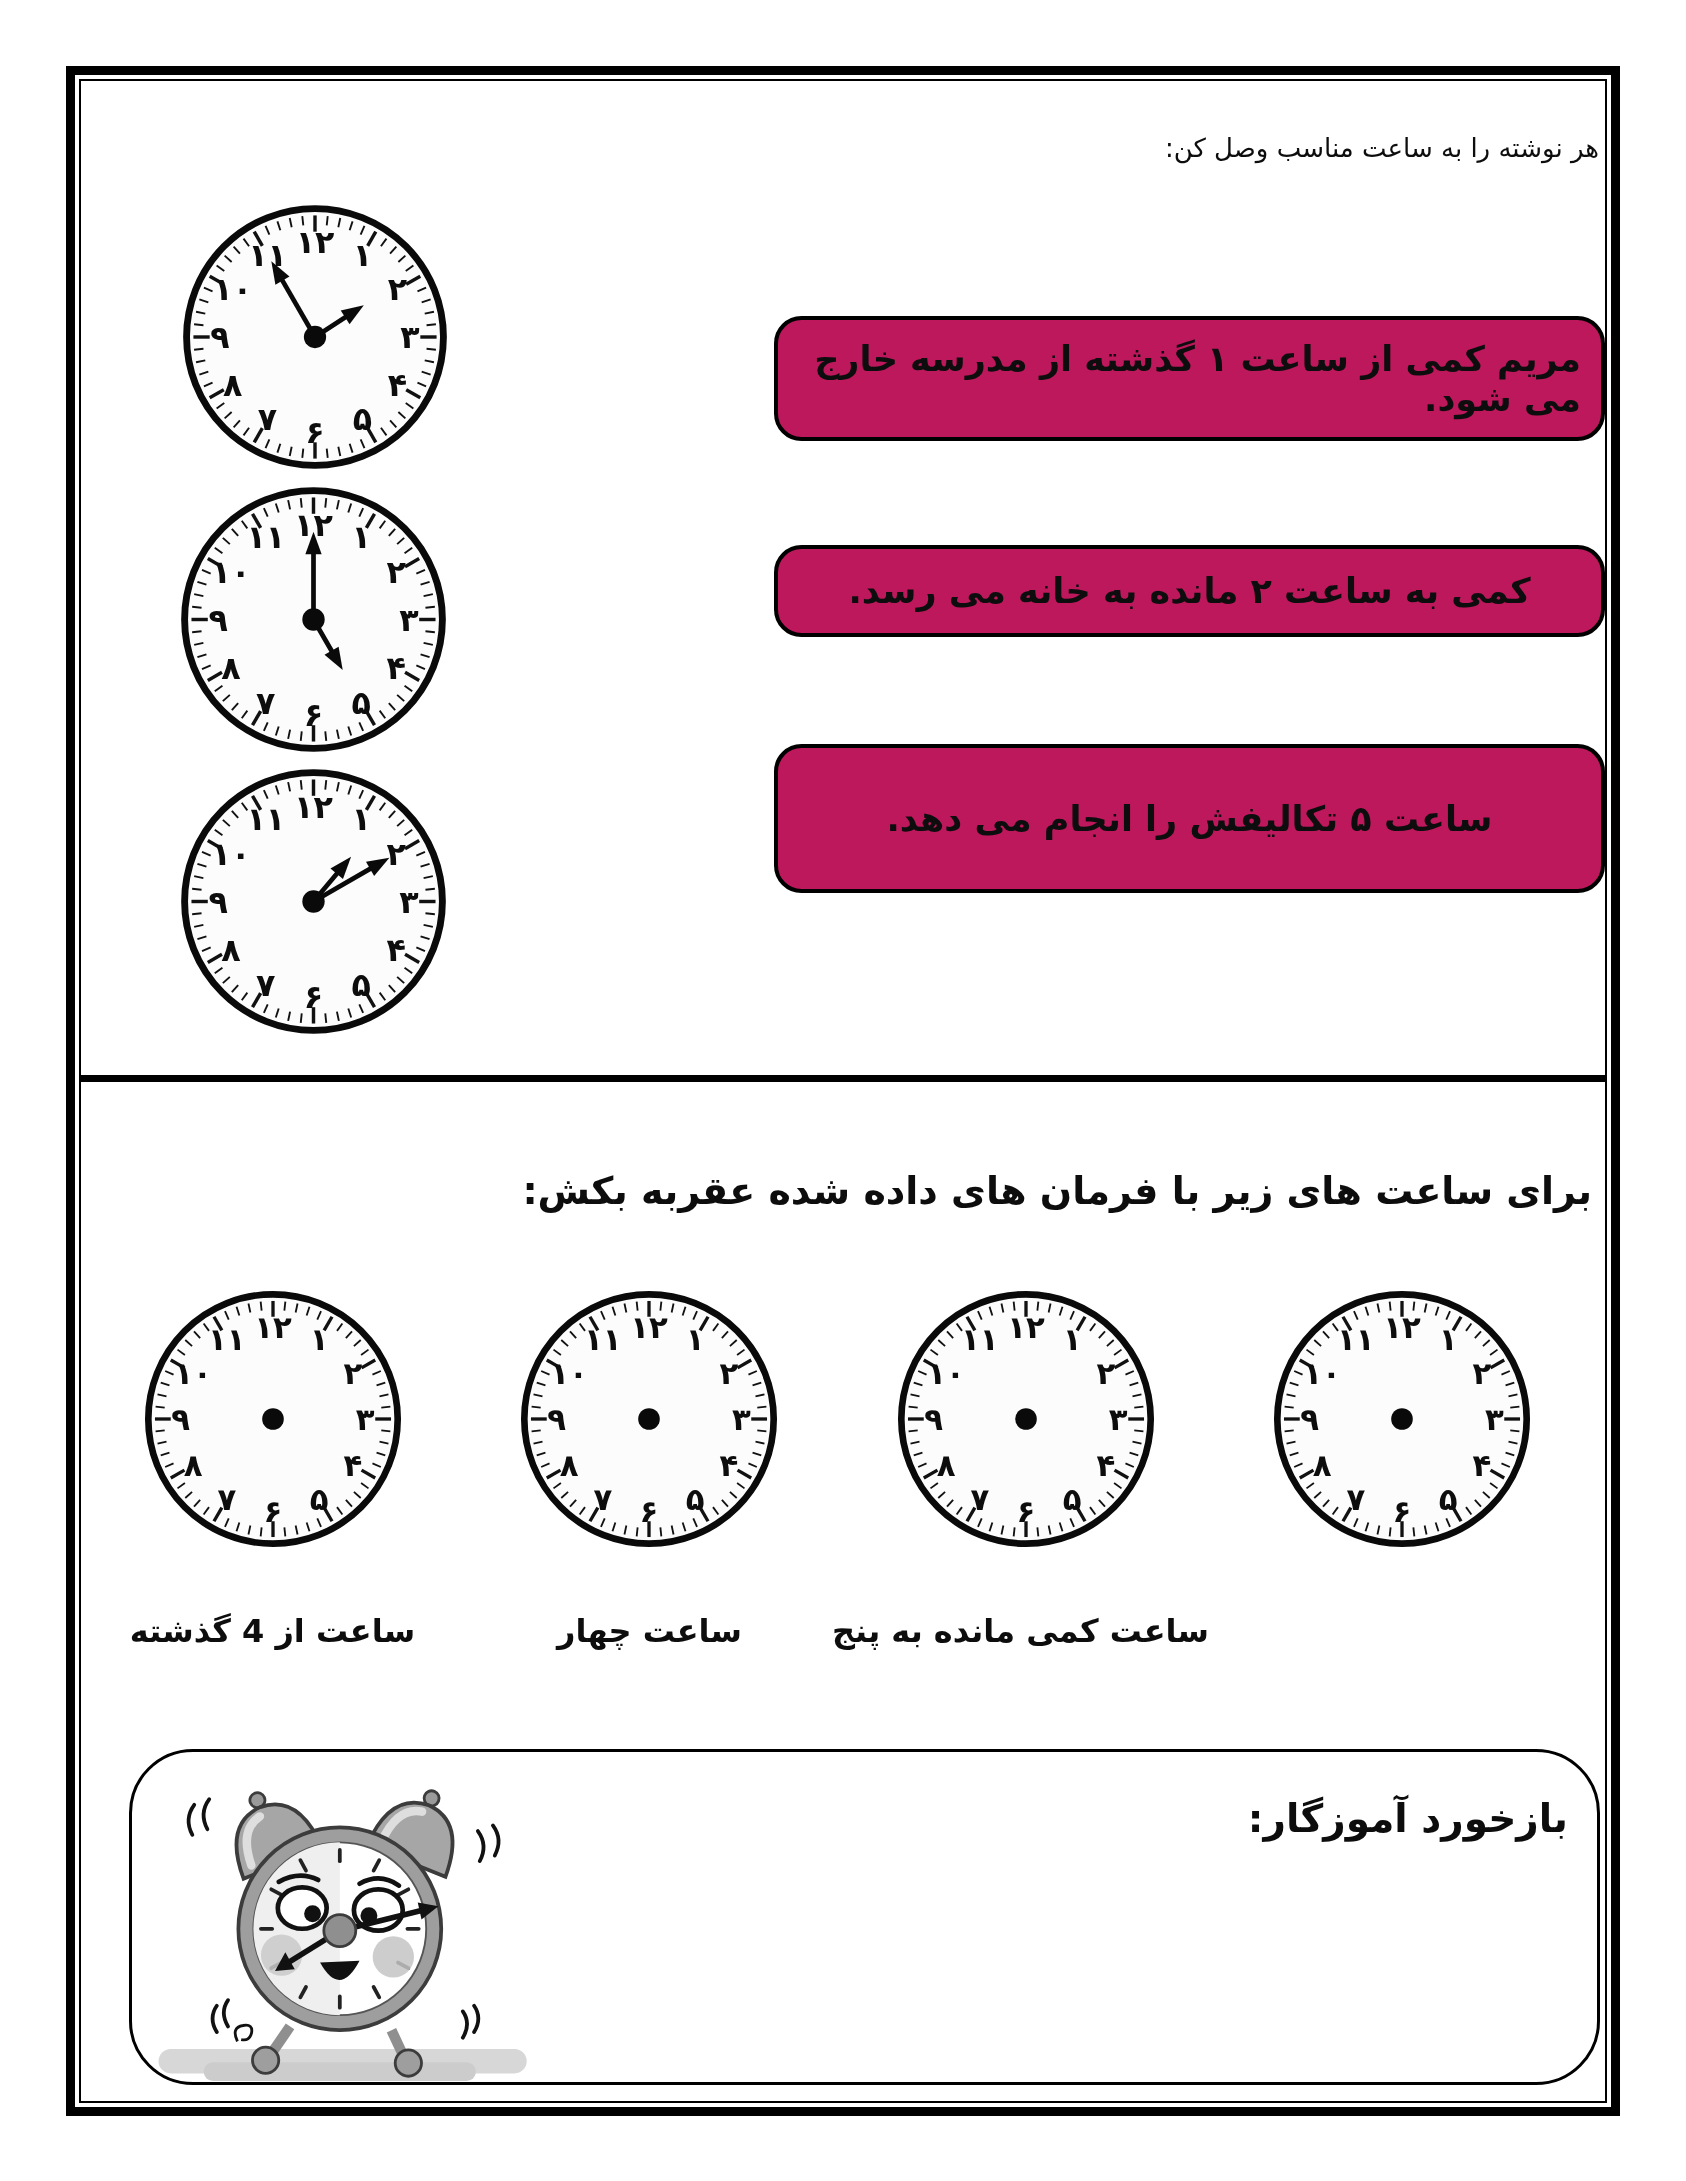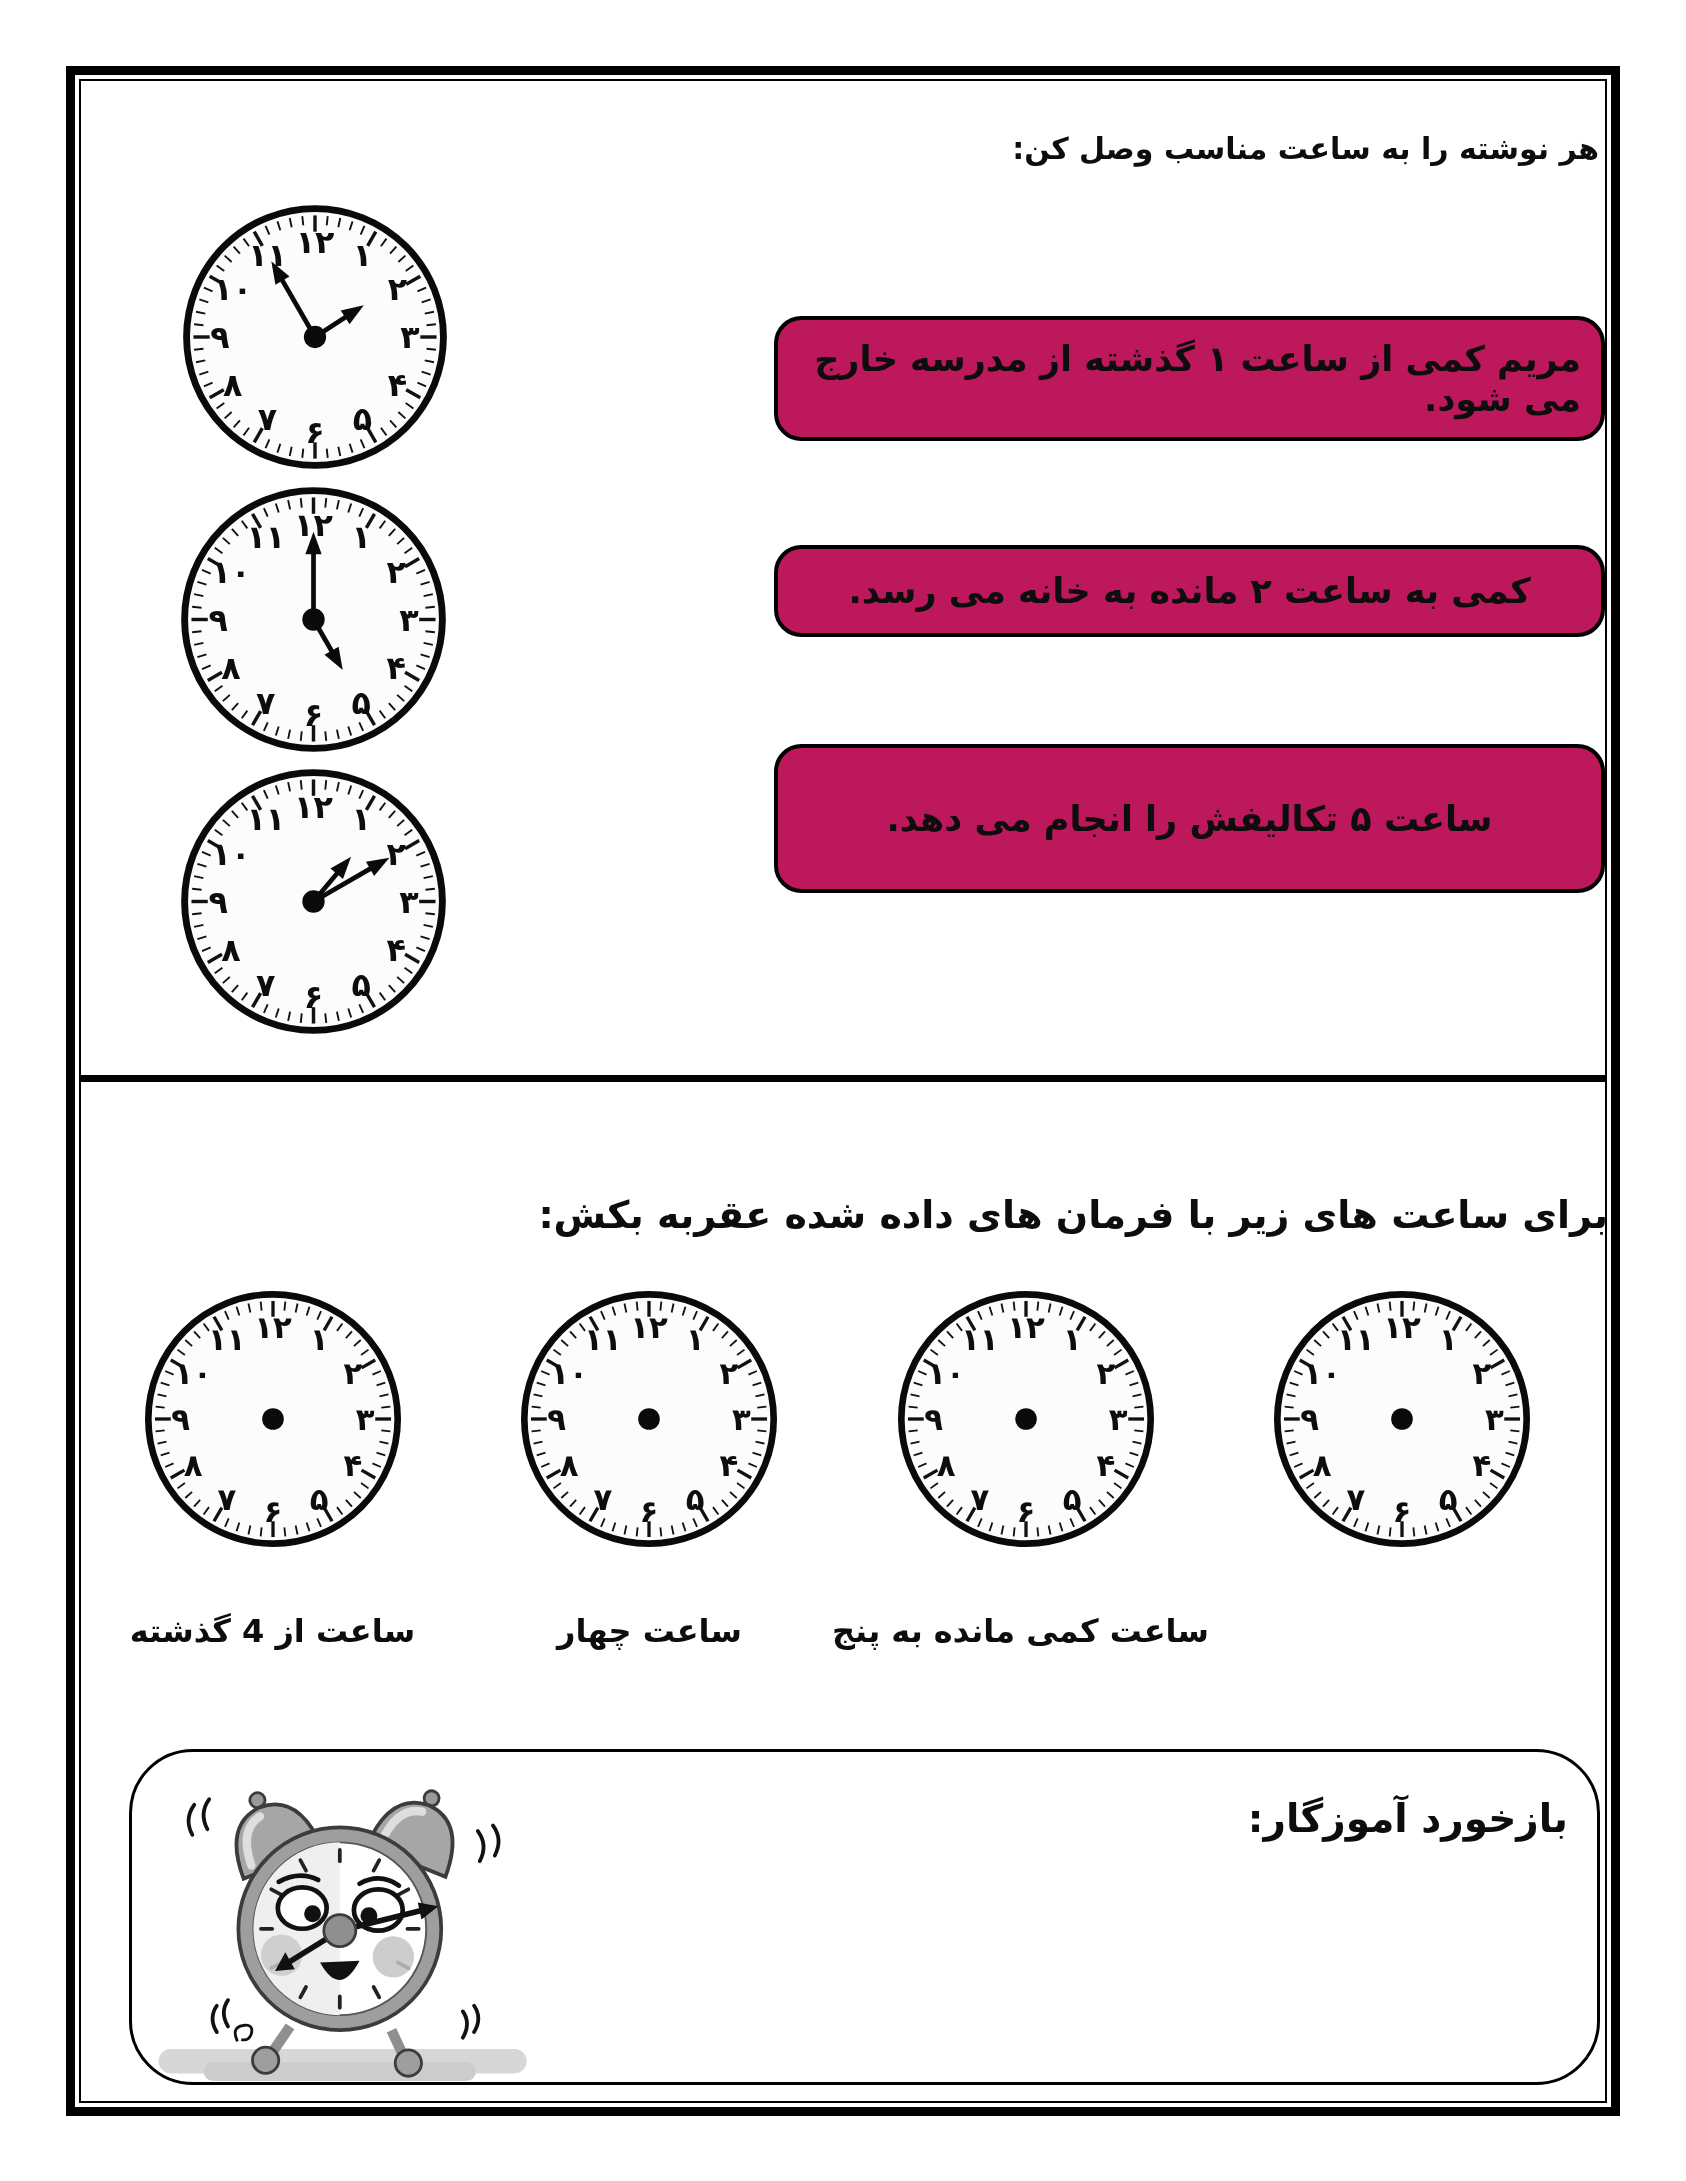--- a/index.html
+++ b/index.html
@@ -1,22 +1,22 @@
 <!DOCTYPE html>
 <html lang="fa" style="font-size:14.7px"><head>
 <meta charset="utf-8">
 <style>
   html,body{margin:0;padding:0;background:#ffffff;}
   body{font-family:"DejaVu Sans",sans-serif;color:#0d0d0d;}
   .sheet{position:relative;width:1686px;height:2182px;background:#ffffff;overflow:hidden;}
   .frame-outer{position:absolute;left:66px;top:66px;right:66px;bottom:66px;border:9.2px solid #000;}
   .frame-inner{position:absolute;left:79px;top:79px;right:79px;bottom:79px;border:2.8px solid #000;}
   .rtl{direction:rtl;unicode-bidi:embed;}
-  .title1{position:absolute;top:119px;right:87px;font-size:30px;font-weight:bold;line-height:59px;white-space:nowrap;margin-left:32px;}
-  .title2{position:absolute;top:1163px;right:78px;font-size:38px;font-weight:bold;line-height:57px;white-space:nowrap;margin-top:24px;}
+  .title1{position:absolute;top:119px;right:87px;font-size:26px;font-weight:normal;line-height:59px;white-space:nowrap;margin-left:32px;}
+  .title2{position:absolute;top:1163px;right:94px;font-size:38px;font-weight:bold;line-height:57px;white-space:nowrap;}
   .clock{position:absolute;}
   .clock svg{display:block;width:100%;height:100%;}
   .stmt{position:absolute;left:774px;width:831px;border:4.6px solid #000;border-radius:27.5px;
         display:flex;align-items:center;justify-content:center;box-sizing:border-box;
         font-size:35px;font-weight:bold;padding:0 20px;background:#be185d;}
   .divider{position:absolute;left:79px;right:79px;top:1075px;height:7.3px;background:#000;}
   .task-label{position:absolute;top:1606px;width:367px;text-align:center;font-size:32px;font-weight:bold;line-height:51px;white-space:nowrap;}
   .feedback-box{position:absolute;left:129px;top:1749px;width:1471px;height:336px;border:3.7px solid #000;border-radius:64px;box-sizing:border-box;background:#fff;}
   .feedback-label{position:absolute;top:1789px;right:118px;font-size:39px;font-weight:bold;line-height:59px;white-space:nowrap;}
   .alarm{position:absolute;left:147px;top:1771px;width:395px;height:324px;}

